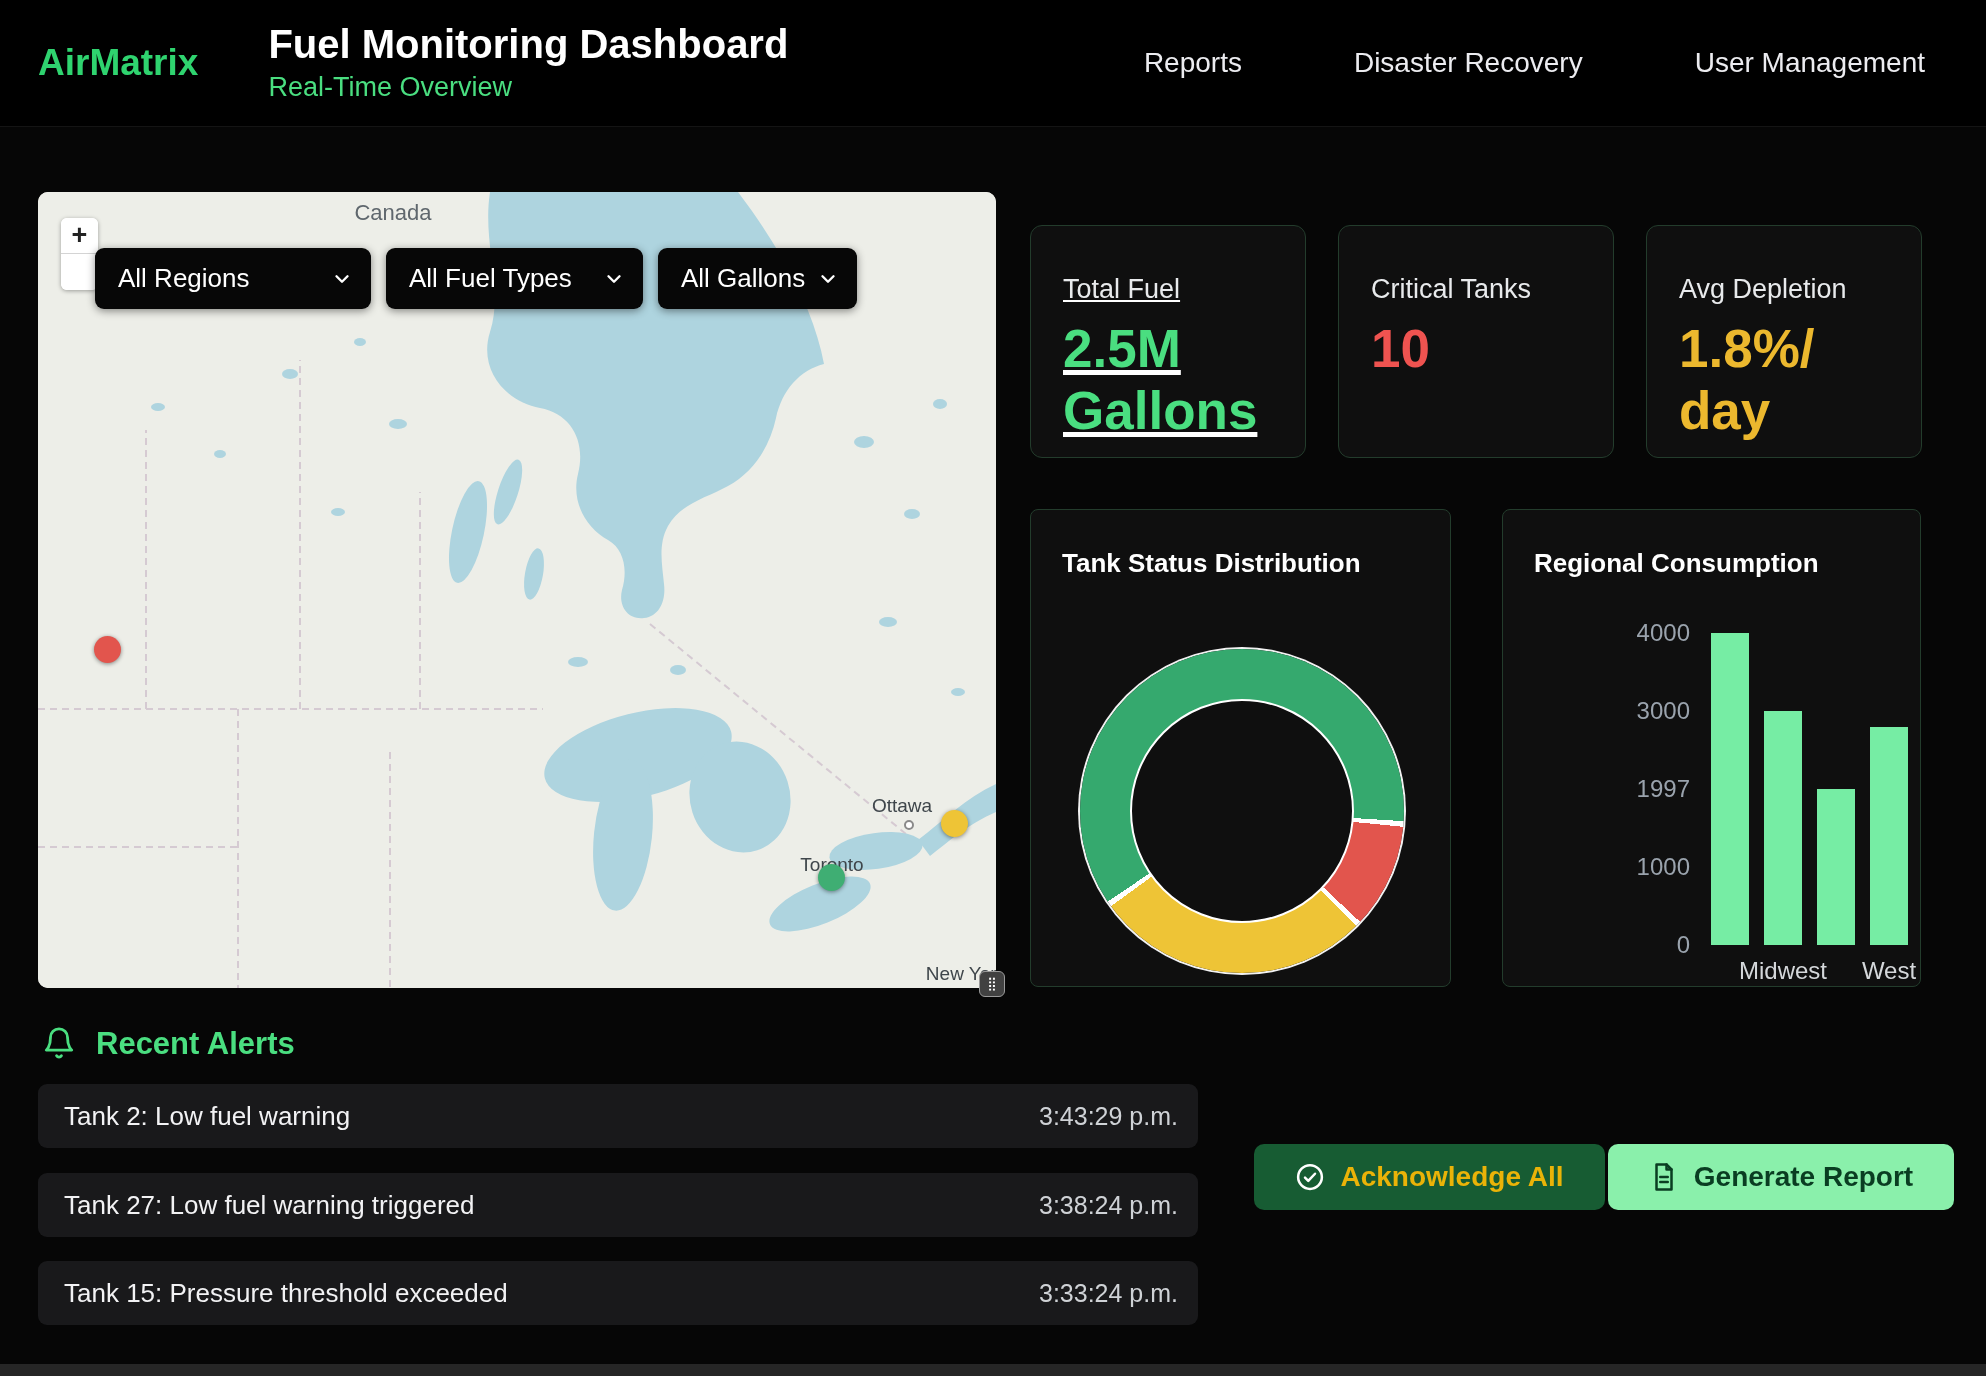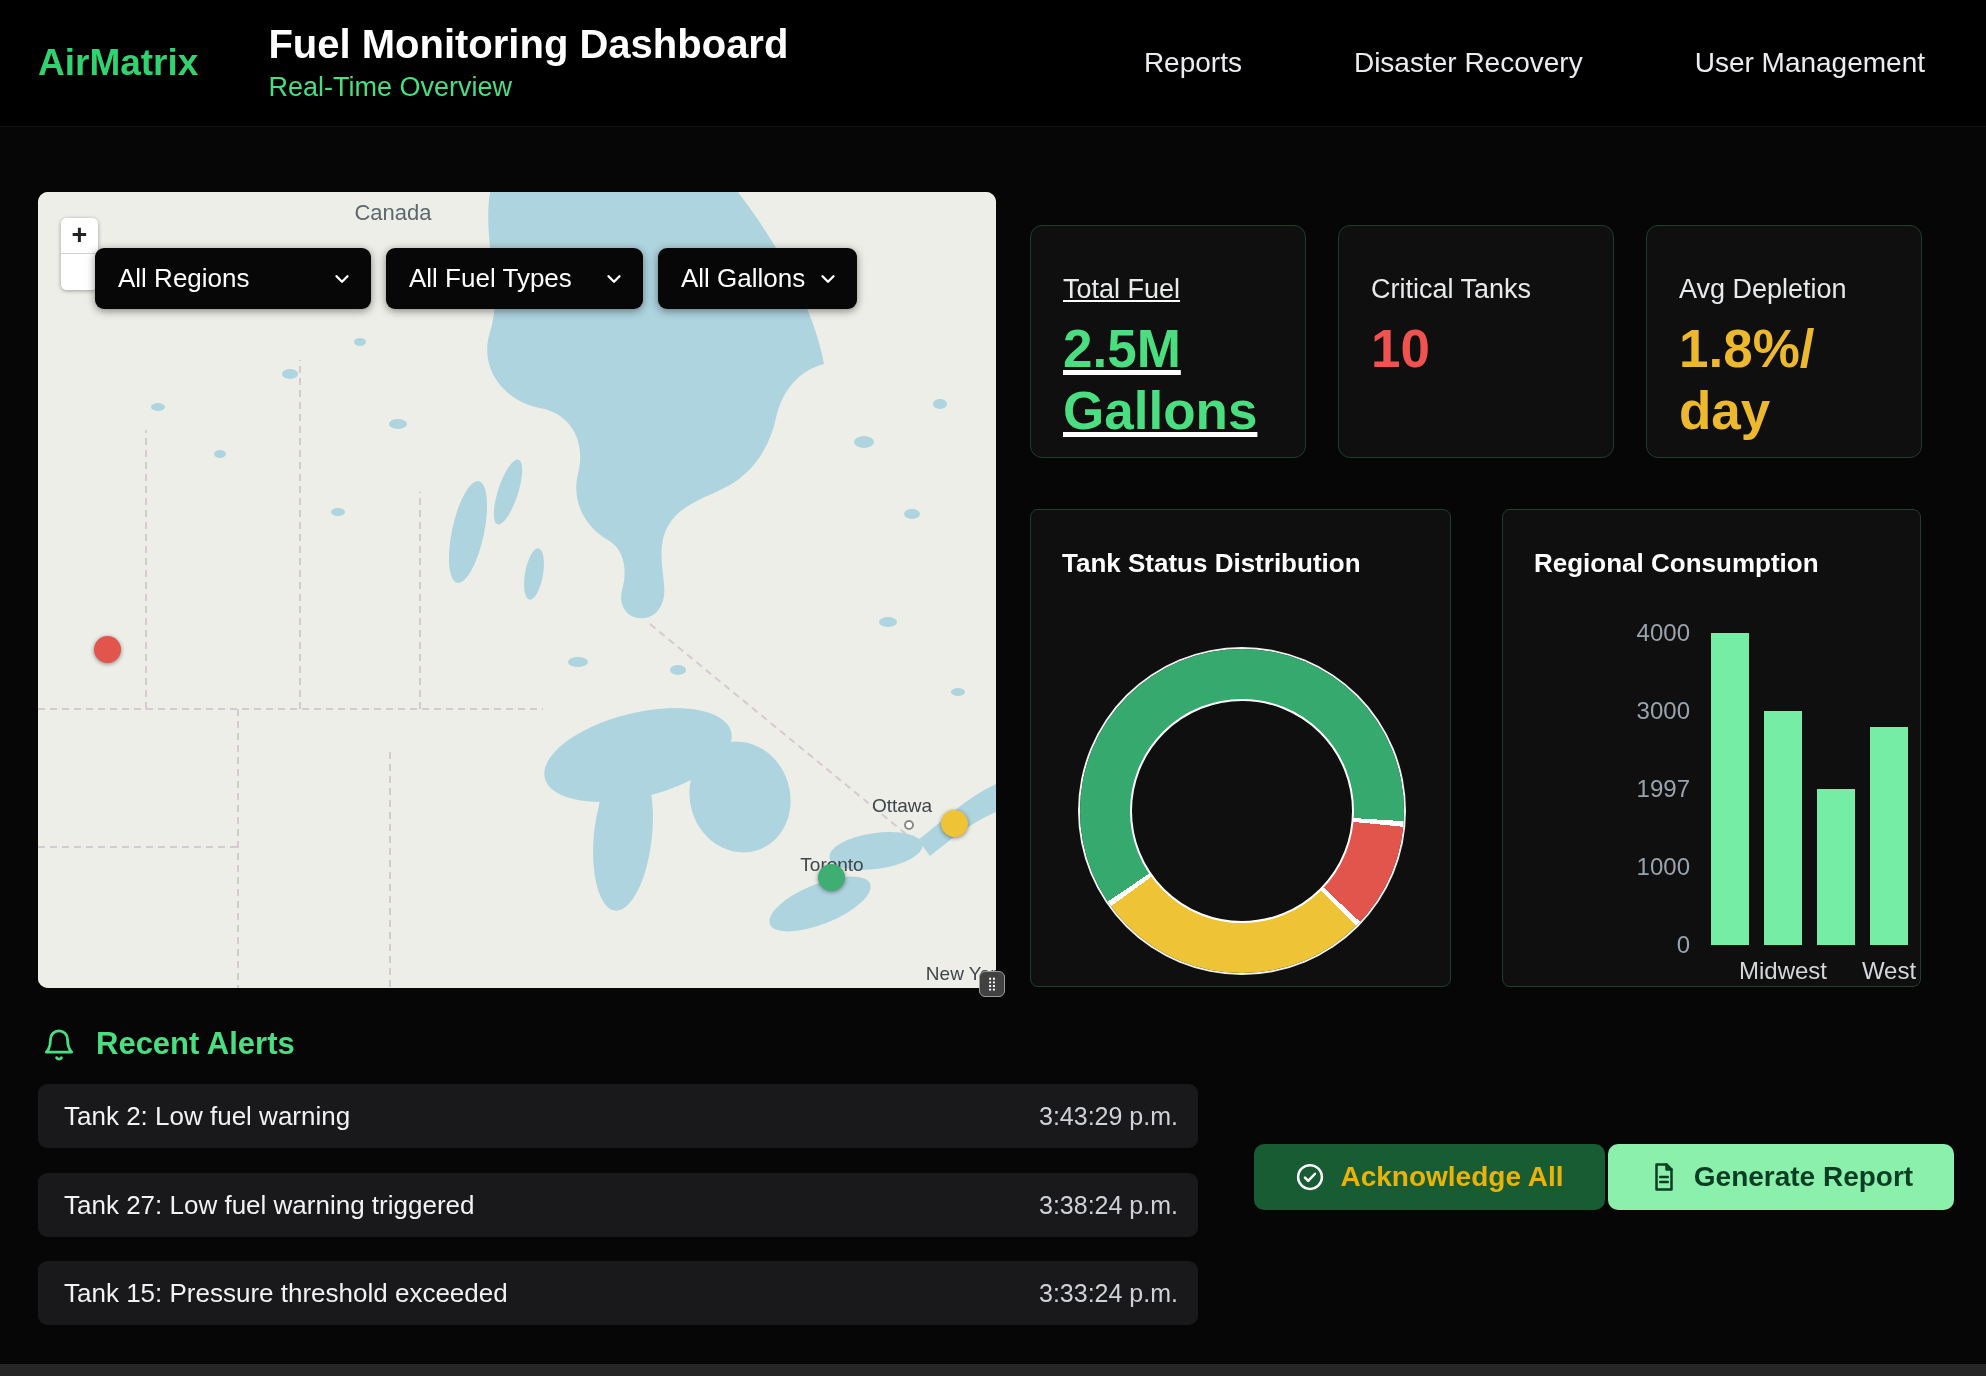--- a/index.html
+++ b/index.html
@@ -111,21 +111,21 @@
   }
   .plot { margin-left: 21px; height: 312px; display: flex; align-items: flex-end; gap: 15px; }
   .bar-col { position: relative; width: 38px; height: 100%; display: flex; align-items: flex-end; }
   .bar { width: 100%; }
   .bar-x-label {
     position: absolute; top: calc(100% + 12px); left: 50%; transform: translateX(-50%);
     color: #d4d7da; font-size: 24px; white-space: nowrap;
   }
 
   
-  .alerts-header { position: absolute; left: 42px; top: 1026px; display: flex; align-items: flex-end; gap: 20px; }
+  .alerts-header { position: absolute; left: 42px; top: 1026px; display: flex; align-items: flex-start; gap: 20px; }
   .alerts-title { font-size: 31px; font-weight: 700; color: var(--accent); }
   .alert-row {
     position: absolute; left: 38px; width: 1160px; height: 64px;
     background: #19191b; border-radius: 9px;
     display: flex; align-items: center; padding: 0 20px 0 26px; cursor: pointer;
   }
   #alert-0 { top: 1084px; } #alert-1 { top: 1173px; } #alert-2 { top: 1261px; }
   .alert-text { font-size: 26px; color: #f2f2f4; }
   .alert-time { margin-left: auto; font-size: 25px; color: #cfd2d6; }
 

